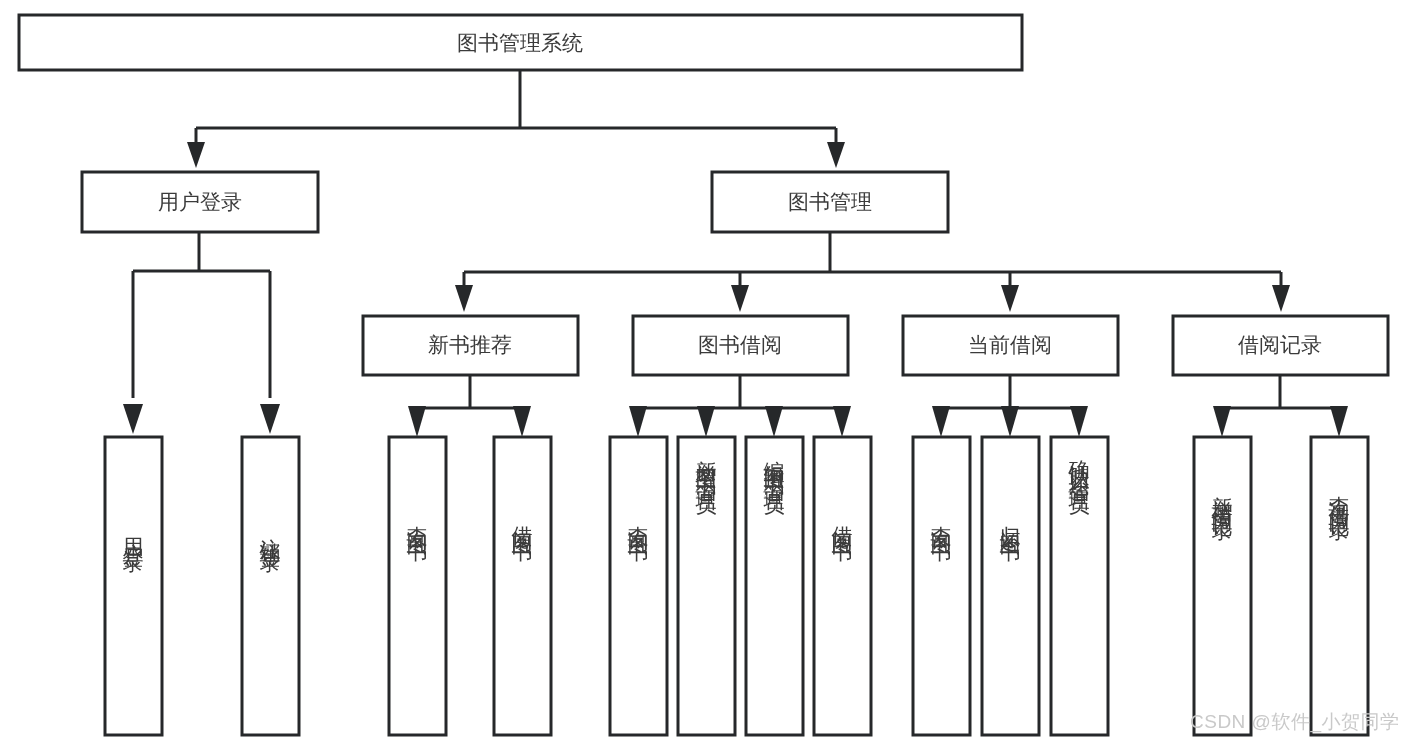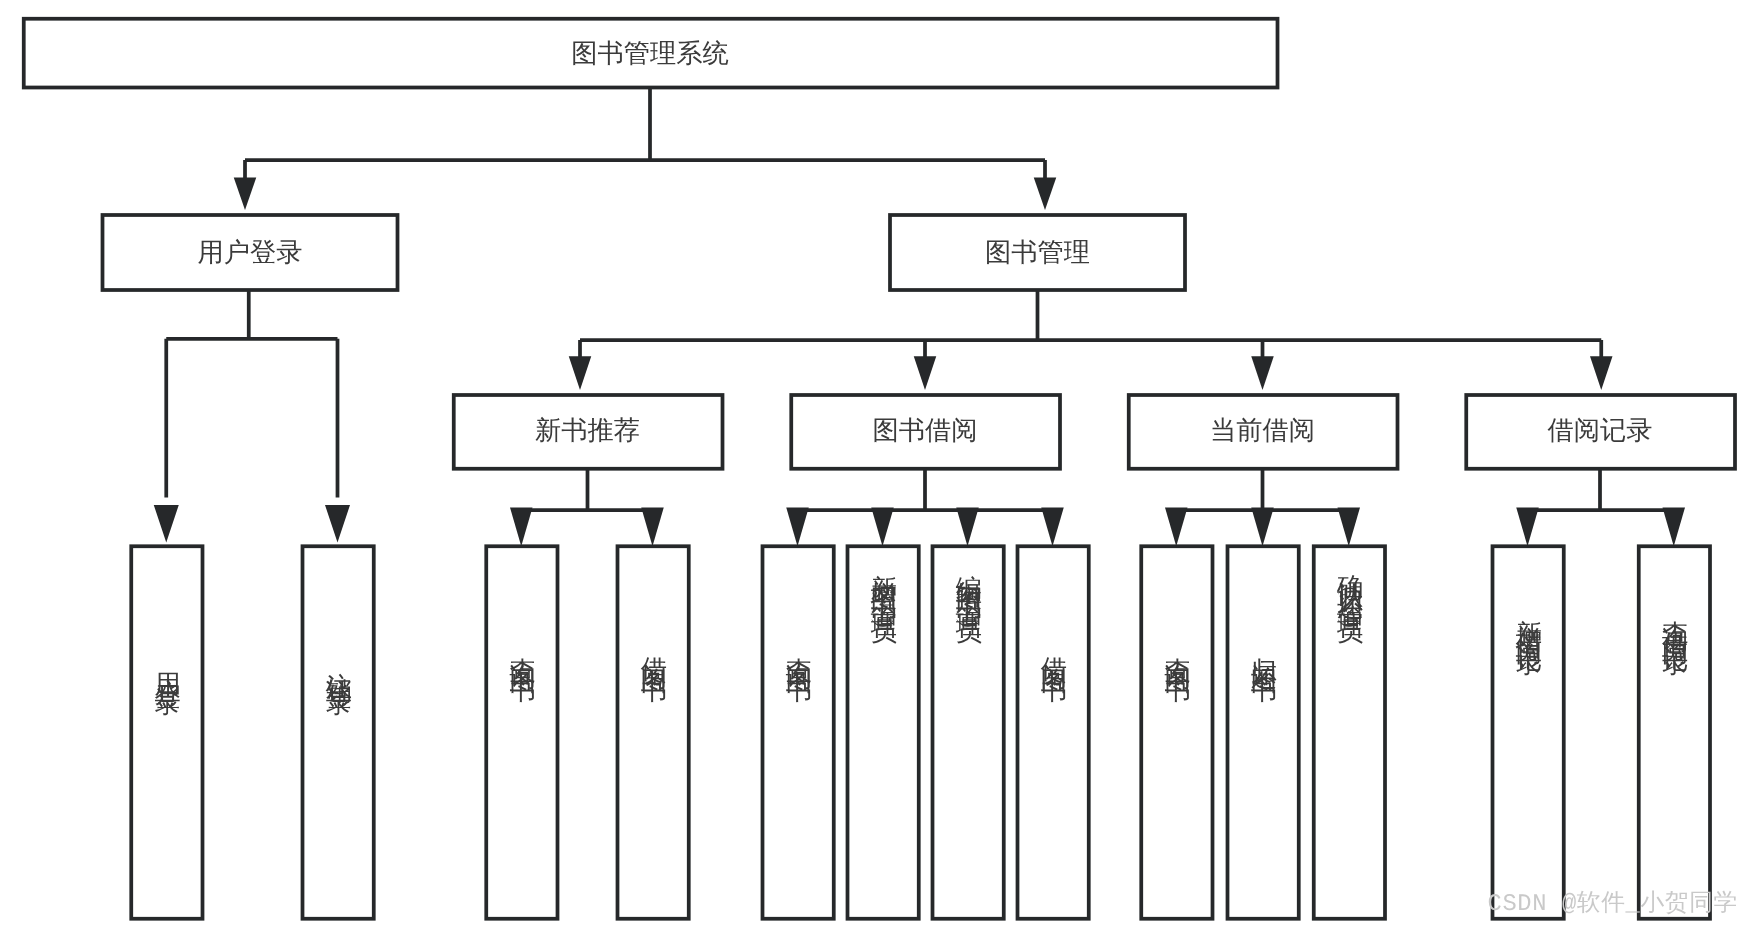--- a/index.html
+++ b/index.html
@@ -61,21 +61,21 @@
     position: absolute;
     display: flex;
     align-items: flex-start;
     justify-content: center;
     pointer-events: none;
   }
   .watermark {
     position: absolute;
     left: 1190px;
     top: 709px;
-    font-family: Liberation Mono, monospace;
+    font-family: Liberation Sans, sans-serif;
     font-size: 19px;
     color: #c9c9c9;
     white-space: nowrap;
     letter-spacing: 0.5px;
   }
 </style>
 </head>
 <body>
 
 <div id="diagram-root">

